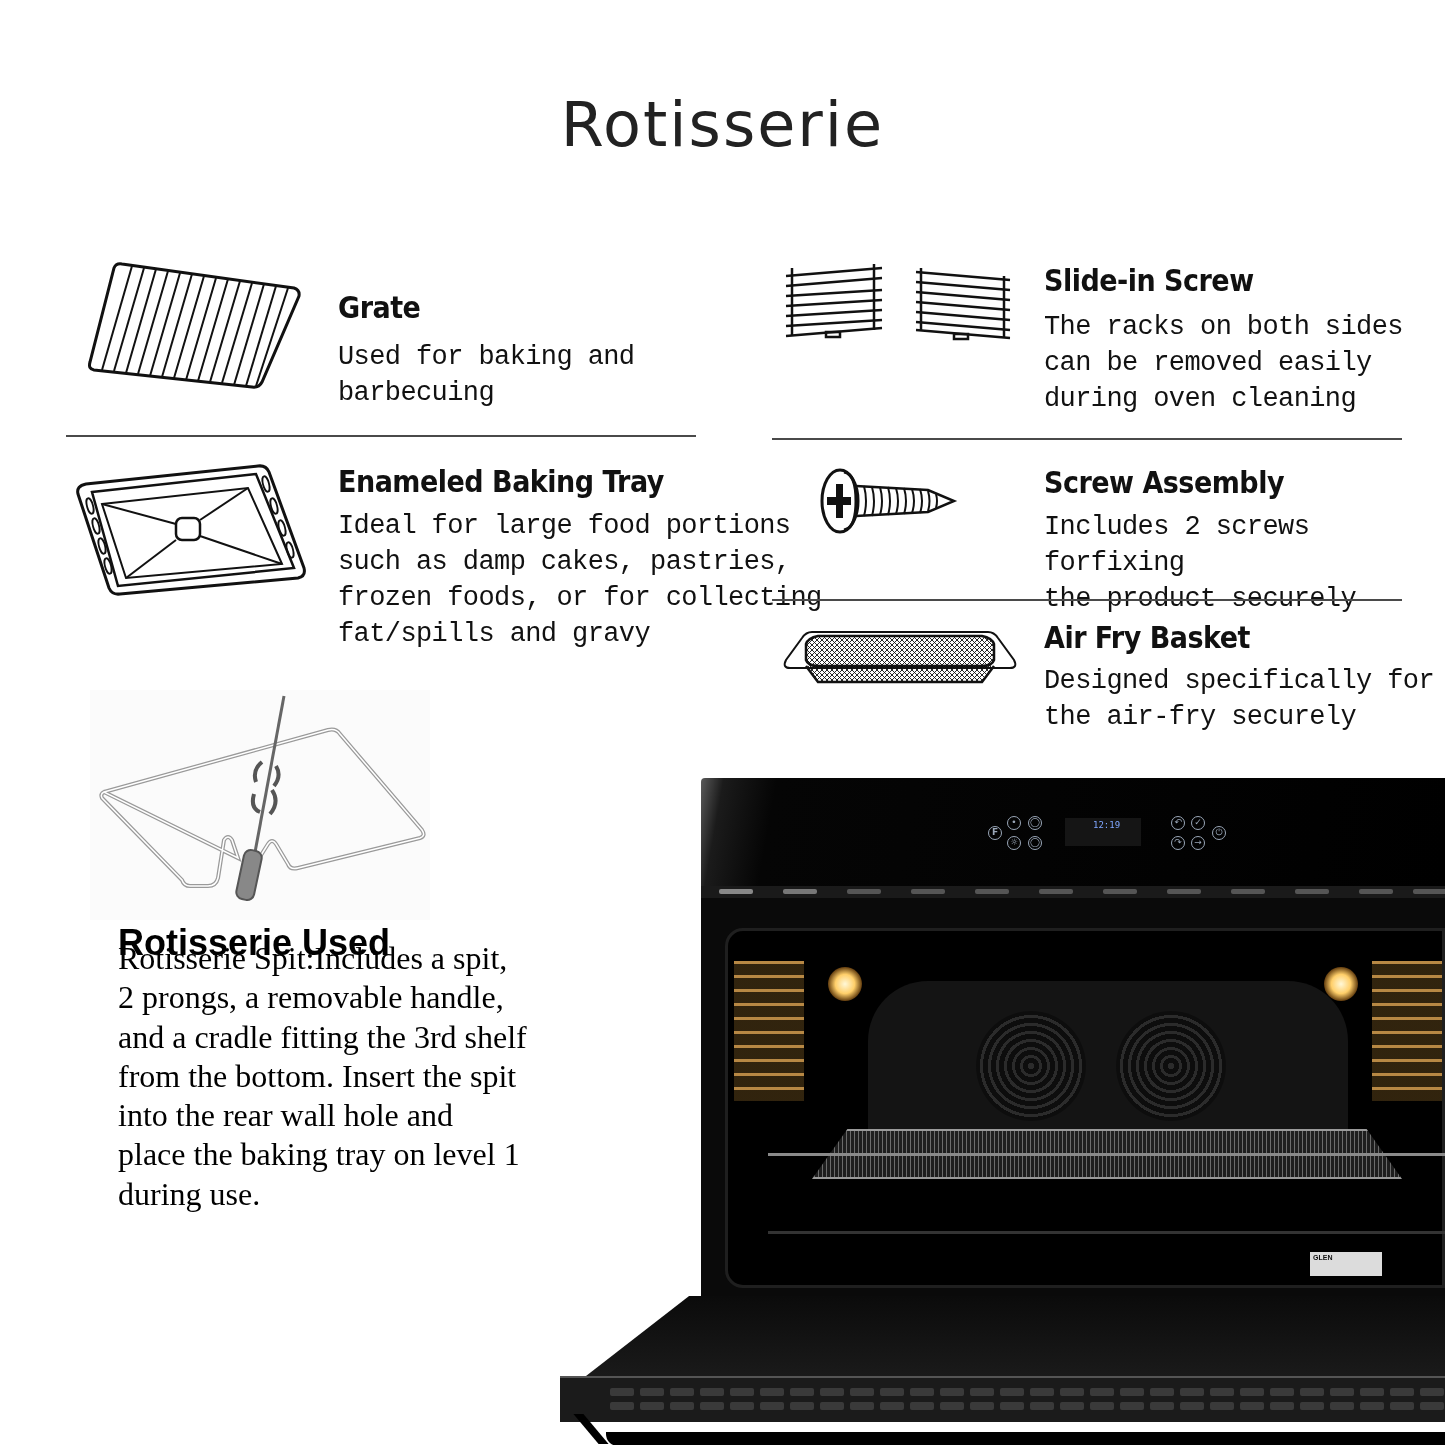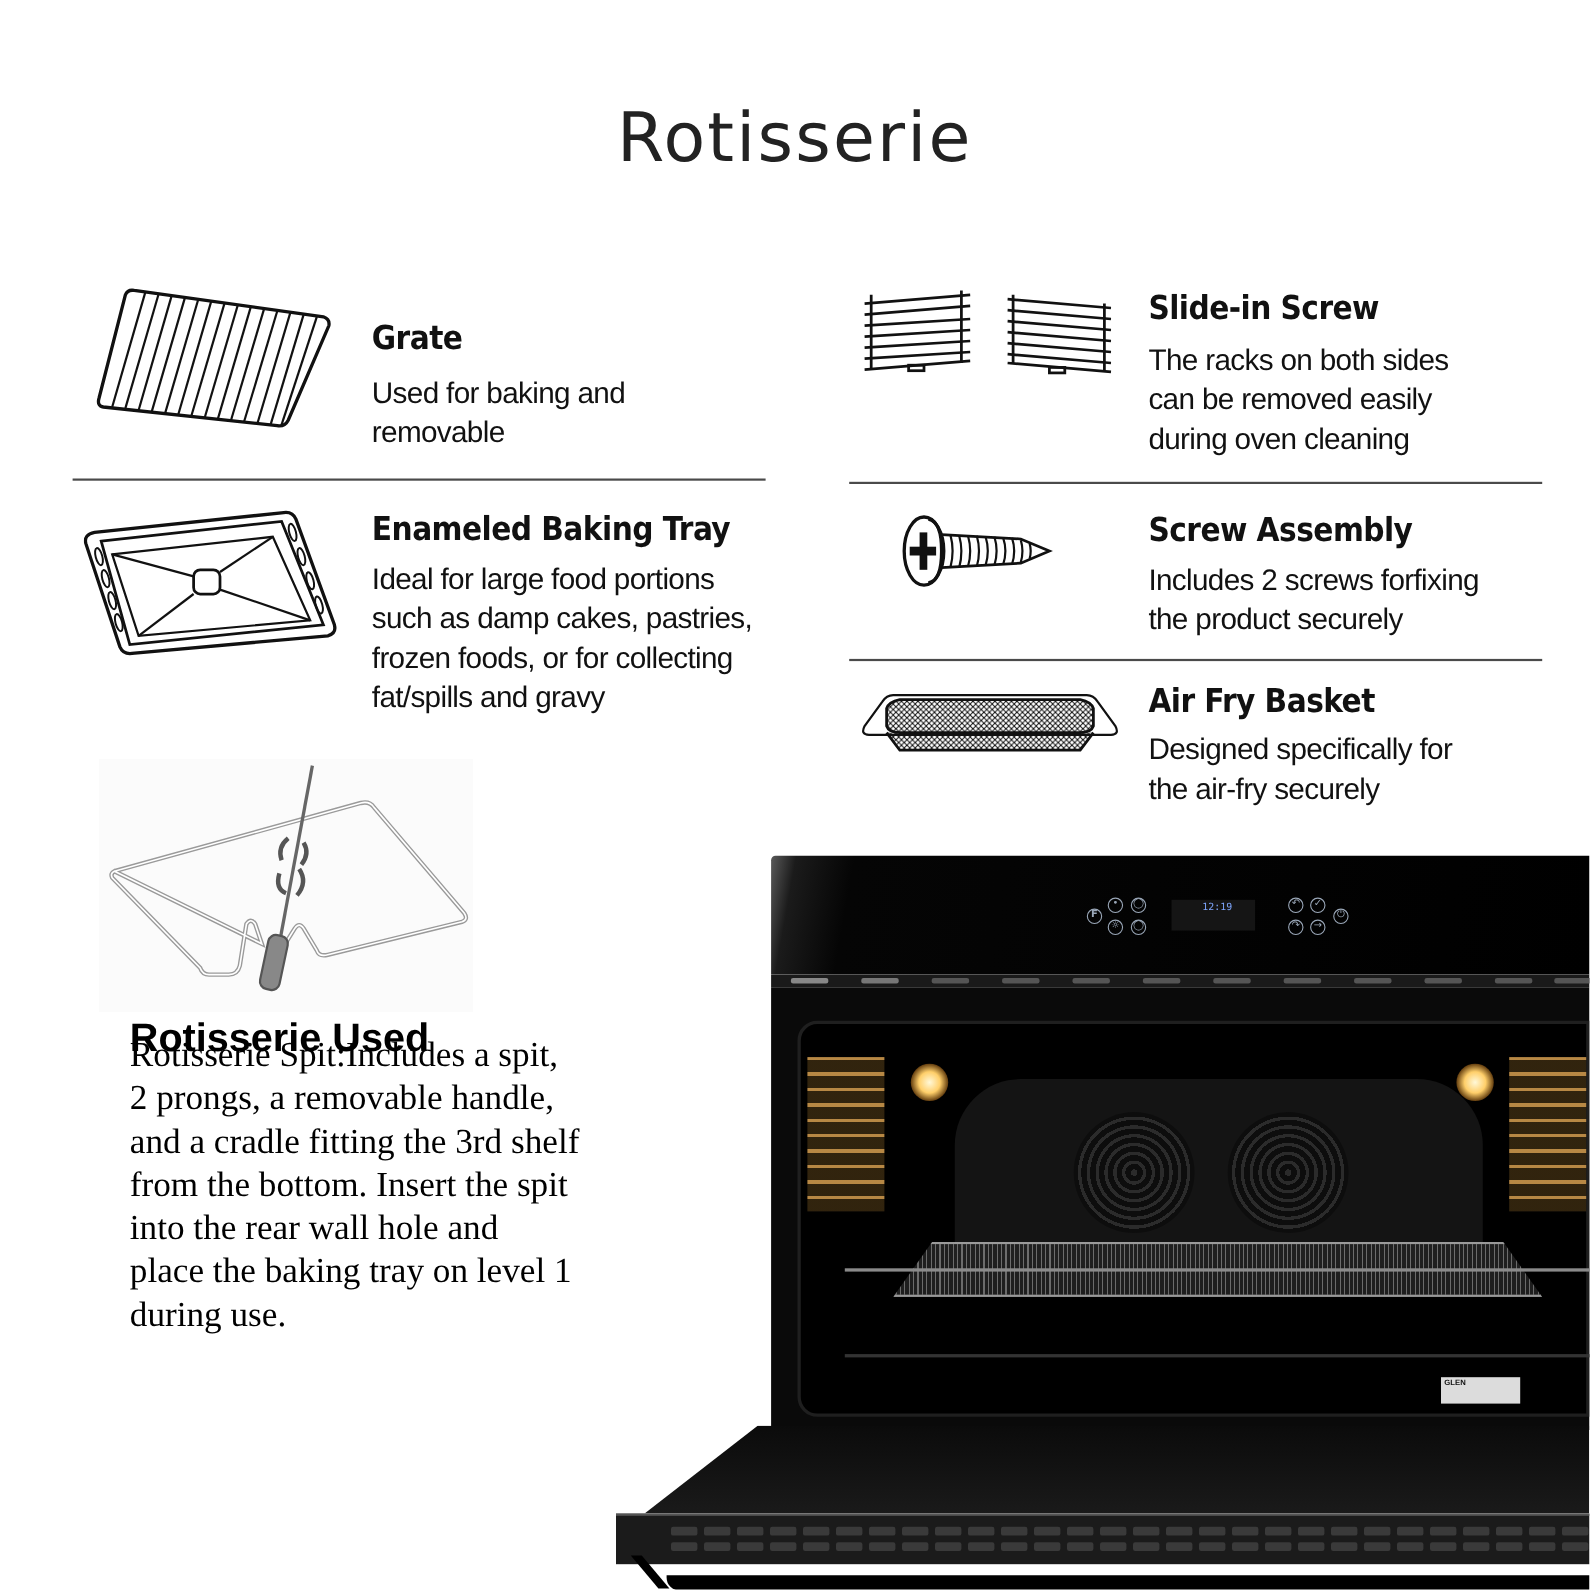--- a/index.html
+++ b/index.html
@@ -11,21 +11,21 @@
     font-family: "DejaVu Sans", sans-serif; font-size: 62px; font-weight: 400;
     letter-spacing: 2px; color: #222;
   }
 
   .item-title {
     position: absolute; font-family: "DejaVu Sans Condensed", "DejaVu Sans", sans-serif;
     font-weight: bold; font-size: 30px; color: #111; letter-spacing: -0.5px;
     white-space: nowrap;
   }
   .item-desc {
-    position: absolute; font-family: Liberation Sans, sans-serif;
+    position: absolute; font-family: Liberation Mono, monospace;
     font-size: 27px; line-height: 36px; color: #111; letter-spacing: -0.6px;
     white-space: pre-line;
   }
   .divider { position: absolute; height: 2px; background: #4a4a4a; }
 
   .icon { position: absolute; }
   .icon svg { display: block; width: 100%; height: 100%; }
 
   .rot-title {
     position: absolute; left: 118px; top: 922px;
@@ -93,21 +93,21 @@
         <line x1="154" y1="23" x2="124" y2="124"></line>
       <line x1="166" y1="25" x2="136" y2="125"></line>
         <line x1="178" y1="26" x2="148" y2="127"></line>
       <line x1="190" y1="28" x2="160" y2="128"></line>
         <line x1="202" y1="30" x2="170" y2="128"></line>
     </g>
   </svg>
 </div>
 <div class="item-title" style="left:338px;top:290px;">Grate</div>
 <div class="item-desc" style="left:338px;top:339px;">Used for baking and
-removable</div>
+barbecuing</div>
 <div class="divider" style="left:66px;top:435px;width:630px;"></div>
 
 <div class="icon" style="left:784px;top:262px;width:230px;height:80px;">
   <svg viewBox="0 0 230 80">
     <g stroke="#111" stroke-width="2.5" fill="none">
       <line x1="8" y1="6" x2="8" y2="74"></line>
         <line x1="90" y1="2" x2="90" y2="68"></line>
       <line x1="2" y1="14" x2="98" y2="6"></line>
         <line x1="2" y1="24" x2="98" y2="16"></line>
       <line x1="2" y1="34" x2="98" y2="28"></line>

